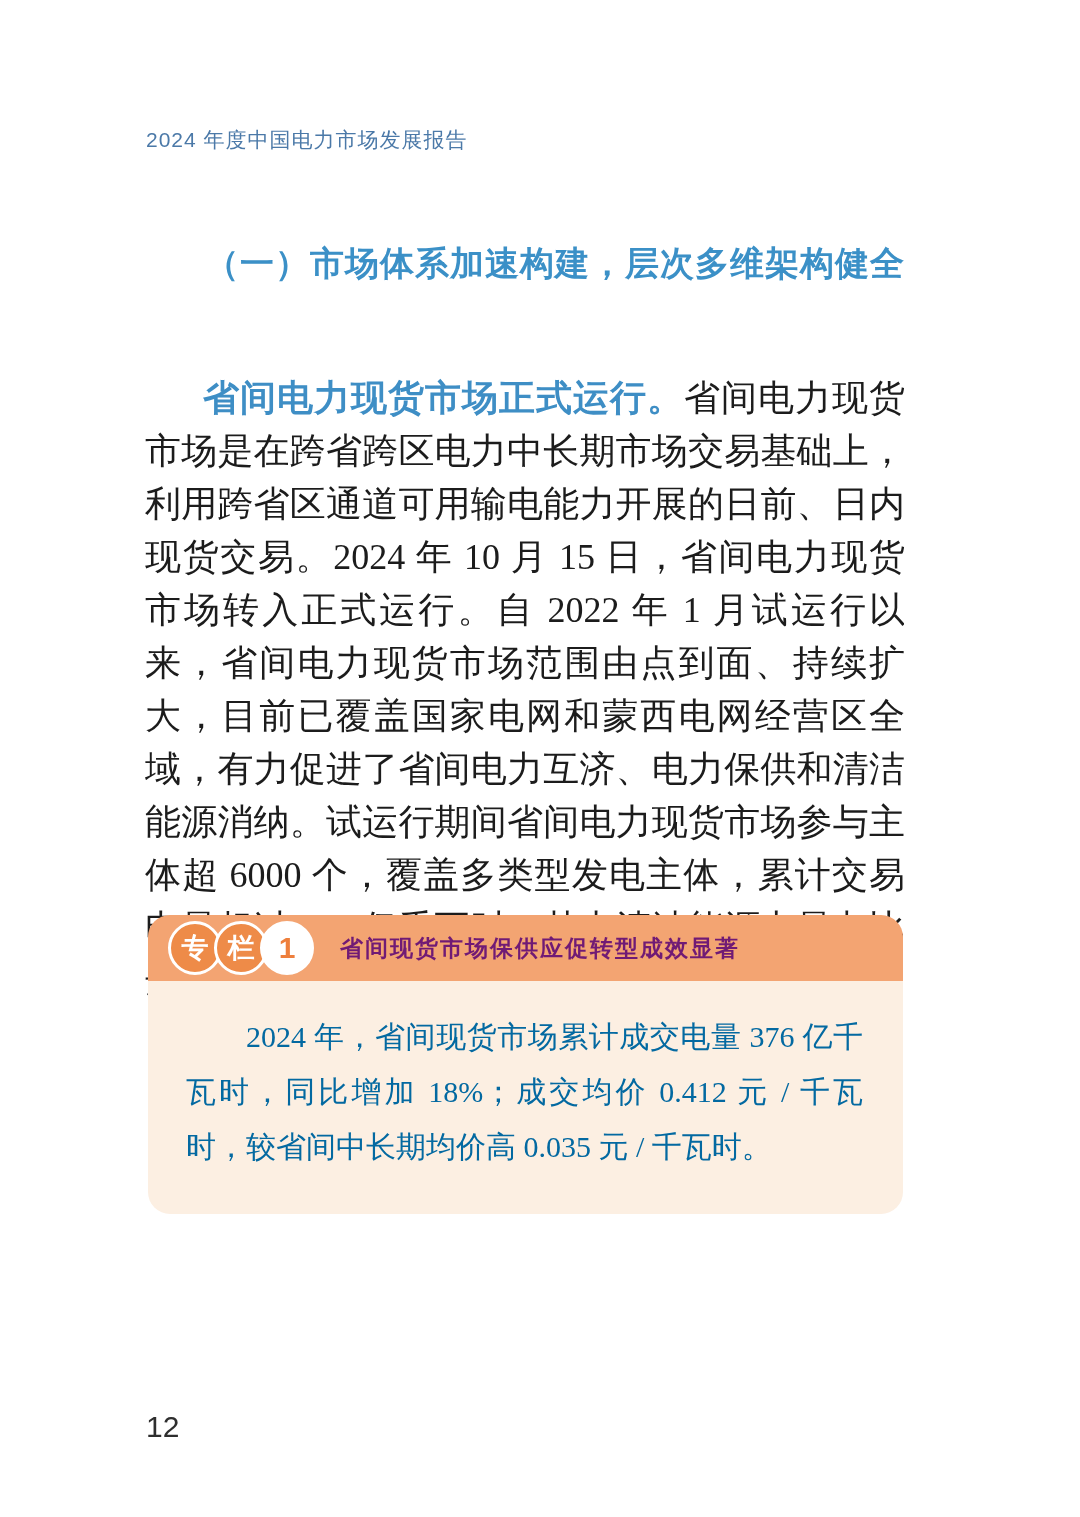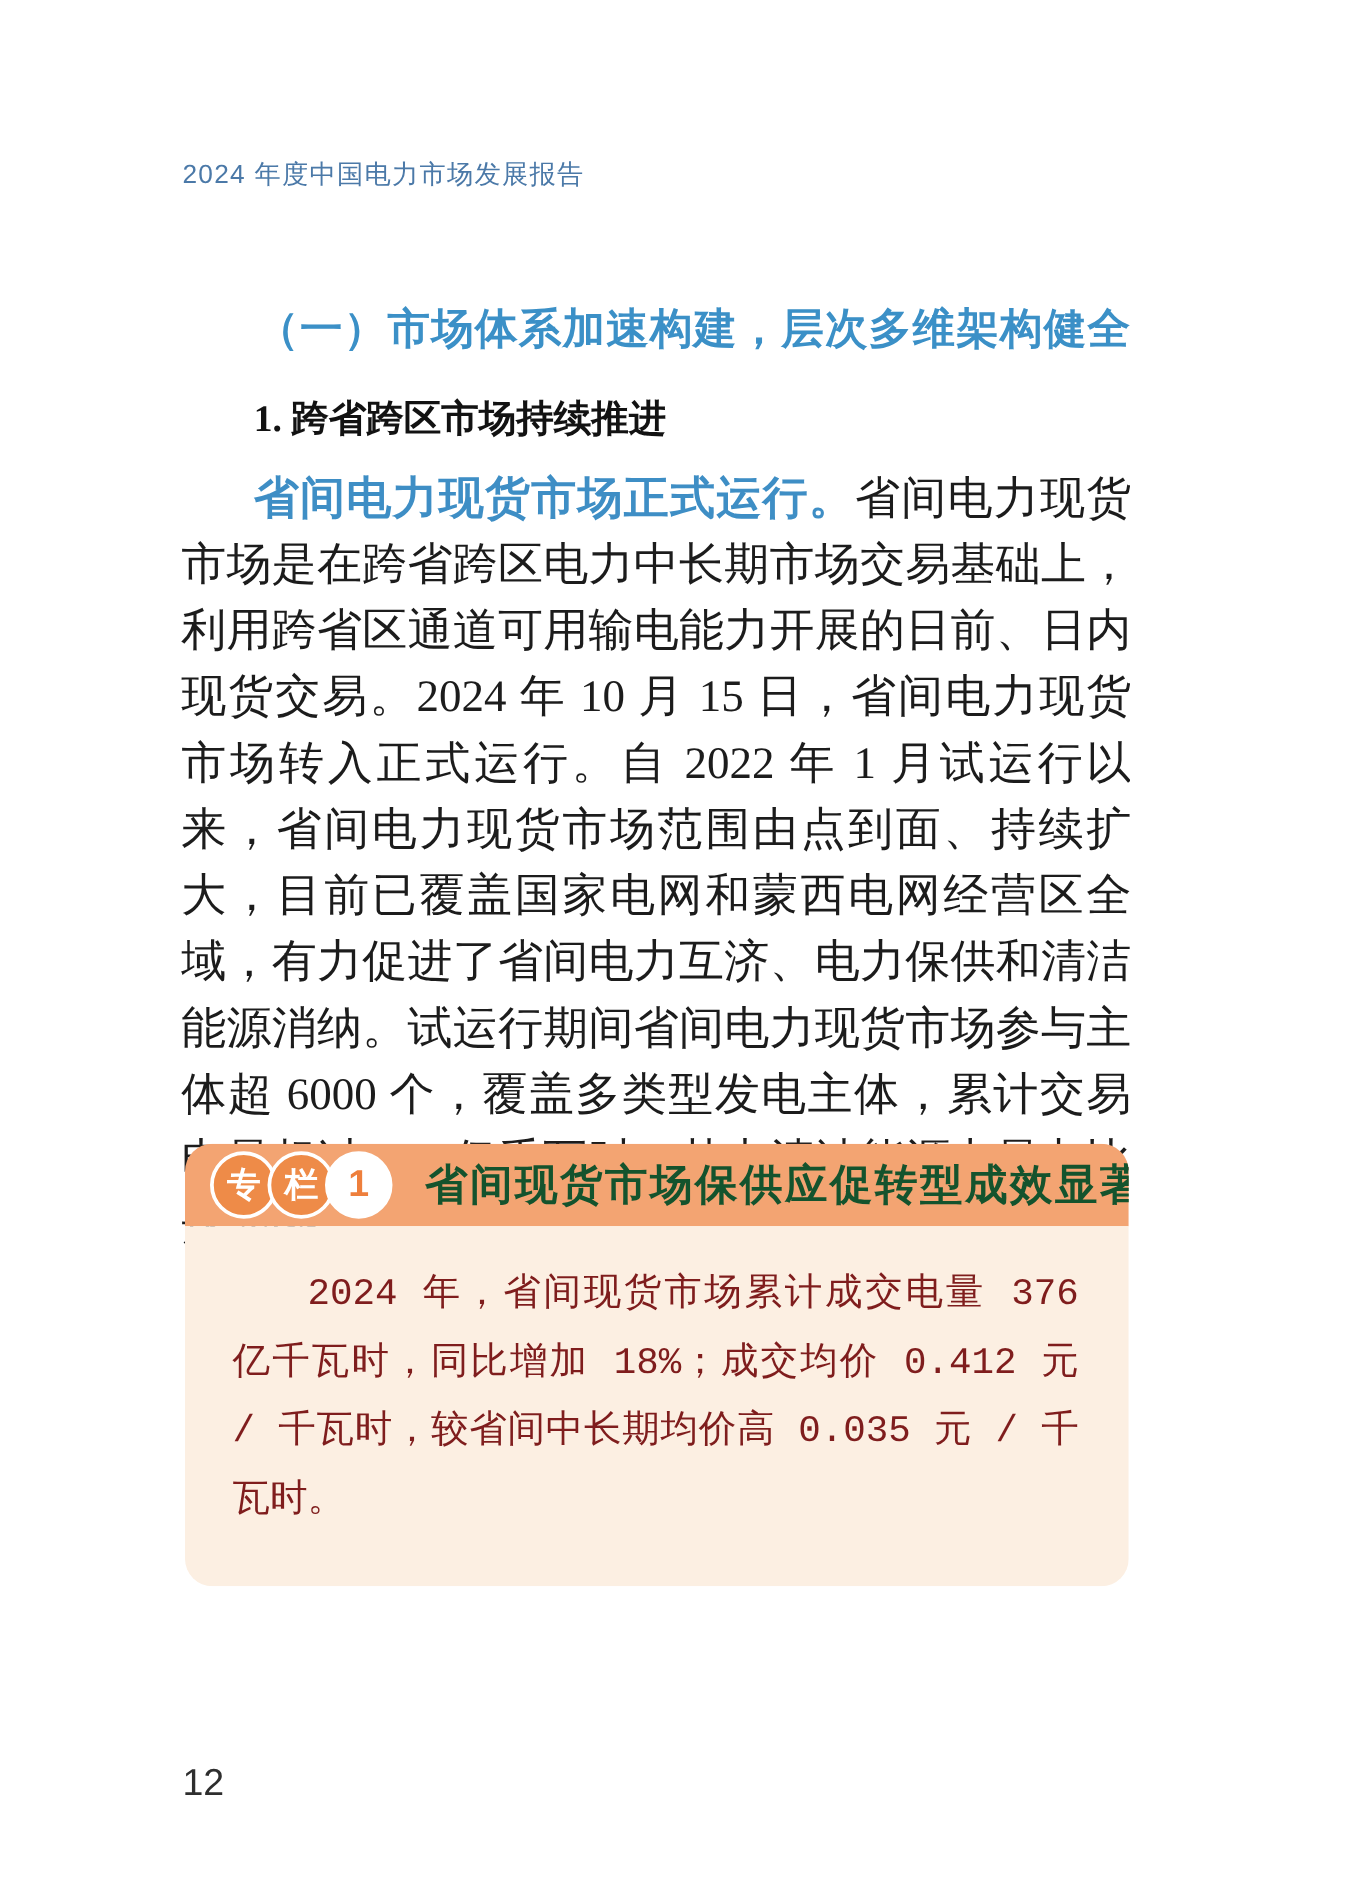--- a/index.html
+++ b/index.html
@@ -95,38 +95,38 @@
     font-weight: bold;
     font-size: 27px;
     position: relative;
     box-sizing: content-box;
   }
   .badge-circle + .badge-circle { margin-left: -8px; }
   .badge-circle.orange { background: #ee8b48; color: #ffffff; z-index: 1; }
   .badge-circle.orange:nth-child(2) { z-index: 2; }
   .badge-circle.white { background: #ffffff; color: #ee7f3c; font-size: 30px; z-index: 3; }
   .callout-title {
-    color: #14532d;
+    color: #701a75;
     font-family: "Liberation Sans", sans-serif;
     font-weight: bold;
-    font-size: 34px;
+    font-size: 23px;
     margin-left: 26px;
     letter-spacing: 2px;
     white-space: nowrap;
   }
   .callout-body {
     background: #fcefe2;
     padding: 28px 40px 40px 38px;
   }
   .callout-body p {
     margin: 0;
-    font-family: Liberation Mono, monospace;
+    font-family: Liberation Serif, serif;
     font-size: 30px;
     line-height: 55px;
-    color: #7f1d1d;
+    color: #0369a1;
     text-align: justify;
     text-indent: 60px;
   }
   .page-number {
     position: absolute;
     left: 146px;
     top: 1410px;
     font-family: "Liberation Sans", sans-serif;
     font-size: 30px;
     color: #2e2e2e;
@@ -134,21 +134,20 @@
 </style>
 </head>
 <body>
 
 <div class="page">
 
   <div class="running-header">2024 年度中国电力市场发展报告</div>
 
   <h1 class="section-heading">（一）市场体系加速构建，层次多维架构健全</h1>
 
-  <h2 class="subheading">1. 跨省跨区市场持续推进</h2>
 
   <p class="body-paragraph"><span class="lead-in">省间电力现货市场正式运行。</span><span>省间电力现货市场是在跨省跨区电力中长期市场交易基础上，利用跨省区通道可用输电能力开展的日前、日内现货交易。2024 年 10 月 15 日，省间电力现货市场转入正式运行。自 2022 年 1 月试运行以来，省间电力现货市场范围由点到面、持续扩大，目前已覆盖国家电网和蒙西电网经营区全域，有力促进了省间电力互济、电力保供和清洁能源消纳。试运行期间省间电力现货市场参与主体超 6000 个，覆盖多类型发电主体，累计交易电量超过 880 亿千瓦时，其中清洁能源电量占比达 44%。</span></p>
 
   <section class="callout">
     <header class="callout-header">
       <div class="badge">
         <span class="badge-circle orange">专</span>
         <span class="badge-circle orange">栏</span>
         <span class="badge-circle white">1</span>
       </div>

